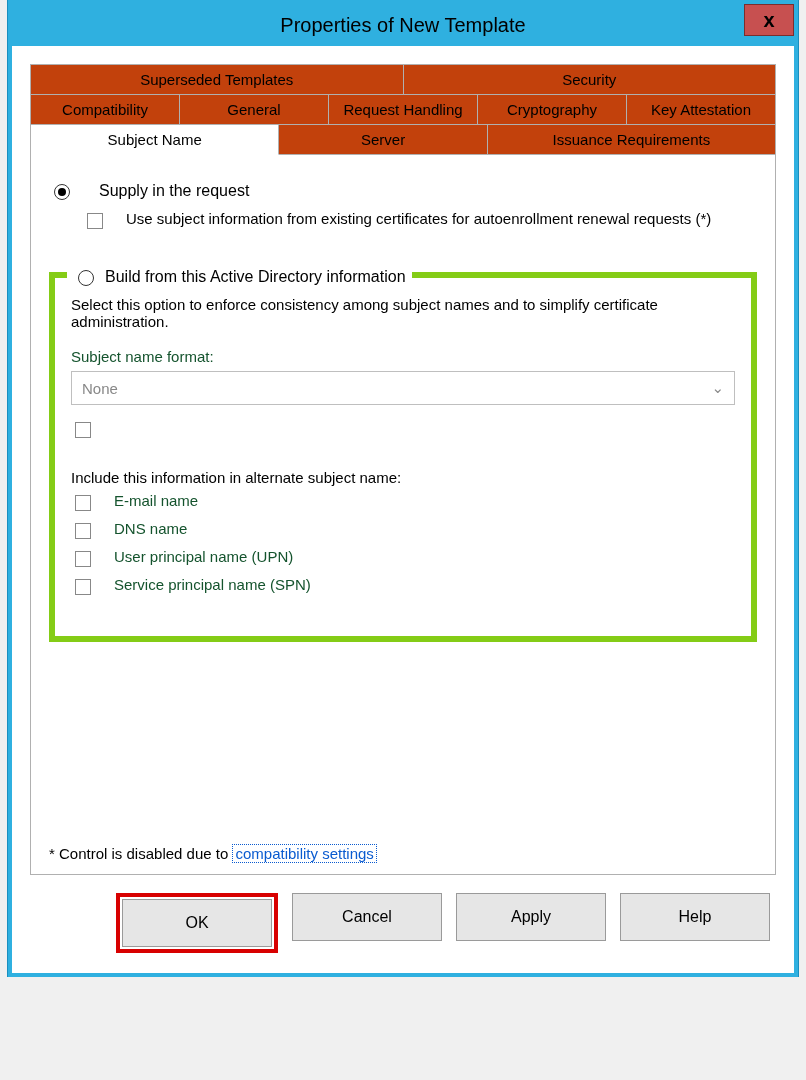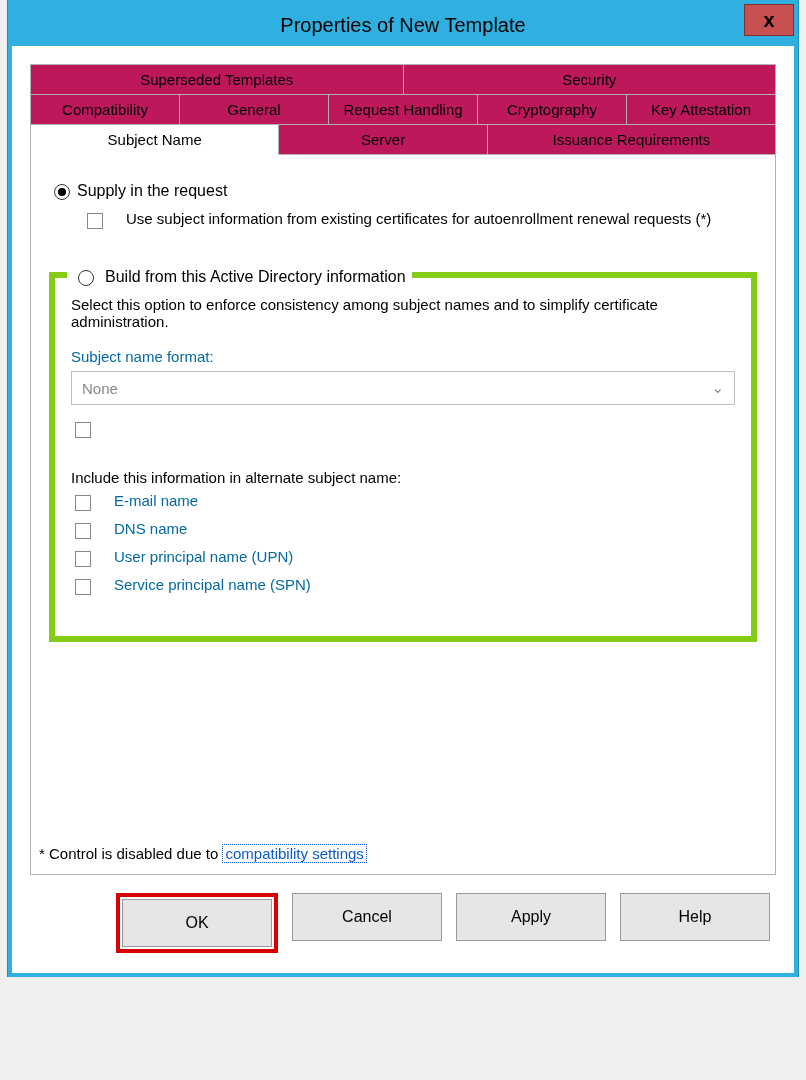--- a/index.html
+++ b/index.html
@@ -4,39 +4,39 @@
 <style>
 html,body{margin:0;padding:0;font-family:"Segoe UI",Tahoma,sans-serif;font-size:15px;color:#000;background:#f0f0f0}
 .dialog{width:782px;margin:0 auto;border:4px solid #2fb0e0;background:#fff;box-shadow:0 0 0 1px #1a8fbf}
 .titlebar{height:42px;background:#2fb0e0;display:flex;align-items:center;justify-content:center;position:relative}
 .titlebar-title{font-size:20px;color:#000}
 .close-btn{position:absolute;right:0;top:0;width:48px;height:30px;background:#c75050;color:#000;font-weight:bold;font-size:20px;display:flex;align-items:center;justify-content:center;cursor:pointer;border:1px solid #7a2e2e}
 .body{padding:18px 18px 14px 18px;background:#fff}
 
 .tabstrip{border:1px solid #b0b0b0;border-top:none}
 .tabrow{display:flex;border-top:1px solid #b0b0b0}
-.tab{flex:1;text-align:center;padding:6px 4px;background:#be185d;border-right:1px solid #b0b0b0;font-size:15px;cursor:pointer;white-space:nowrap}
+.tab{flex:1;text-align:center;padding:6px 4px;background:#c2410c;border-right:1px solid #b0b0b0;font-size:15px;cursor:pointer;white-space:nowrap}
 .tab:last-child{border-right:none}
 .tab.active{background:#fff;position:relative;z-index:2;border-bottom:1px solid #fff;margin-bottom:-1px}
 
 .panel{border:1px solid #b0b0b0;border-top:none;padding:20px 18px 10px 18px;min-height:720px;position:relative;box-sizing:border-box}
-.radio-row{display:flex;align-items:center;gap:4px;margin:6px 0 10px 0}
+.radio-row{display:flex;align-items:center;gap:26px;margin:6px 0 10px 0}
 .radio{appearance:none;width:16px;height:16px;border:1px solid #333;border-radius:50%;position:relative;cursor:pointer}
 .radio:checked::after{content:"";position:absolute;inset:3px;border-radius:50%;background:#000}
 .checkbox{appearance:none;width:16px;height:16px;border:1px solid #888;background:#fff;cursor:pointer;flex:0 0 16px}
 .check-row{display:flex;align-items:flex-start;gap:20px;margin:6px 0}
 .indent{margin-left:34px}
-.muted{color:#0369a1}
+.muted{color:#14532d}
 .groupbox{border:6px solid #84cc16;padding:14px 16px 32px 16px;margin-top:8px;position:relative}
 .group-radio{position:absolute;top:-11px;left:12px;background:#fff;padding:0 6px;display:flex;align-items:center;gap:8px}
 .label-lg{font-size:16px}
 .select{width:100%;height:34px;border:1px solid #bfbfbf;background:#fff;display:flex;align-items:center;justify-content:space-between;padding:0 10px;box-sizing:border-box;color:#888;margin:6px 0 14px 0}
 .chev{color:#888}
 .section-gap{height:26px}
-.footnote{position:absolute;bottom:12px;left:8px;font-size:15px}
+.footnote{position:absolute;bottom:12px;left:18px;font-size:15px}
 .link{color:#0a5bd0;border:1px dotted #0a5bd0;padding:0 2px;cursor:pointer}
 
 .button-row{display:flex;gap:14px;justify-content:flex-end;padding:18px 6px 6px 6px}
 .btn{width:150px;height:48px;background:#e6e6e6;border:1px solid #9a9a9a;font-size:16px;cursor:pointer}
 .ok-highlight{border:4px solid #d80000;padding:2px;display:inline-block}
 .spacer{flex:1}
 </style>
 </head>
 <body>
 

